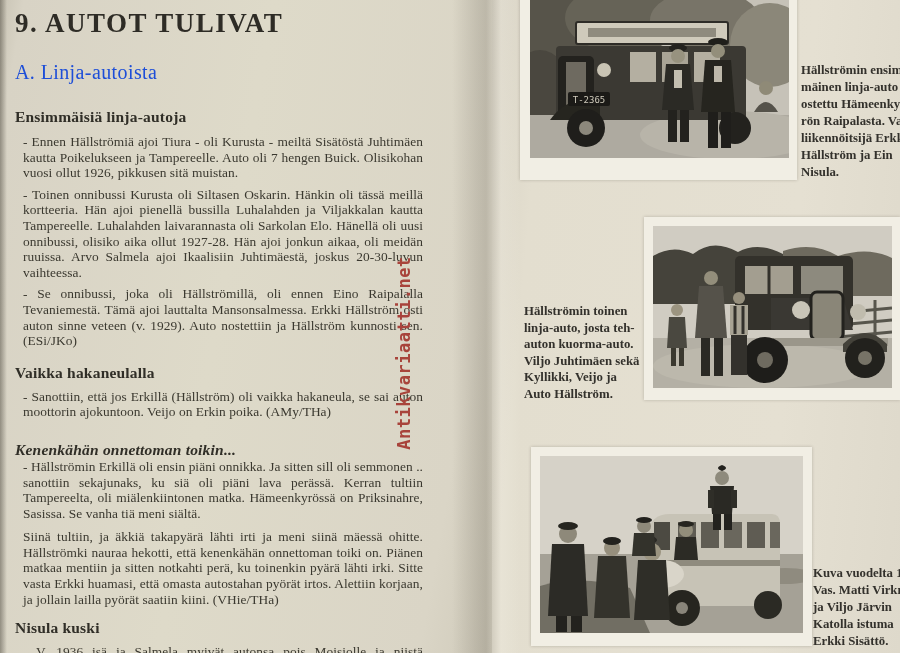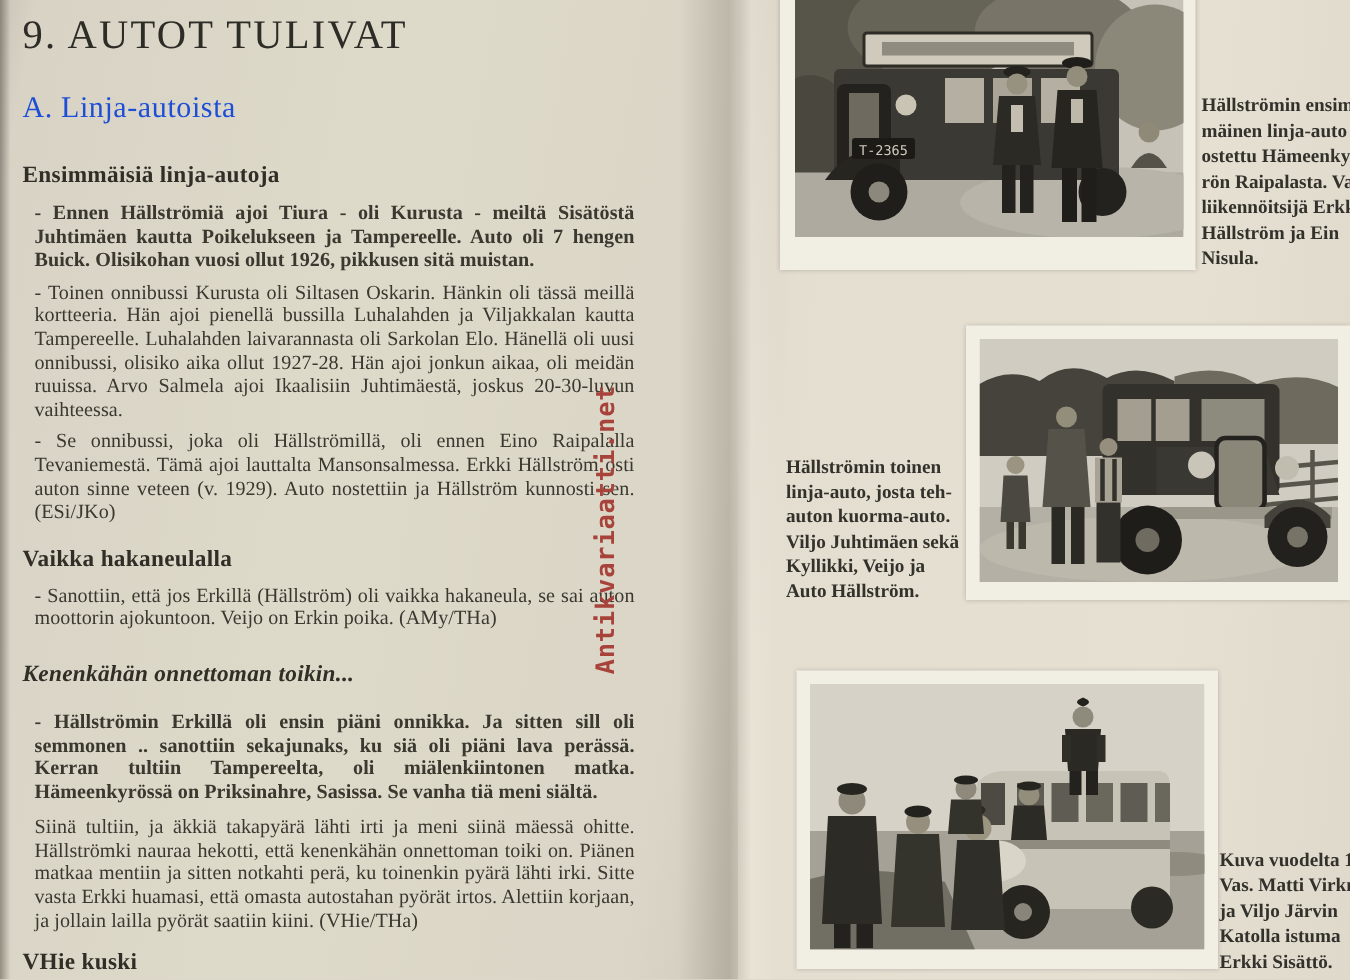--- a/index.html
+++ b/index.html
@@ -25,43 +25,43 @@
     position:absolute;left:0;top:0;width:7px;height:653px;
     background:linear-gradient(to right,rgba(60,56,46,0.45),rgba(60,56,46,0));
   }
 
   
   .text-col{
     position:absolute;left:15px;top:0;width:408px;z-index:2;
     color:#35332c;
   }
   h1.chapter{
-    margin:8px 0 0 0;font-size:27px;font-weight:normal;letter-spacing:1.5px;
+    margin:8px 0 0 0;font-size:27px;font-weight:bold;letter-spacing:1.5px;
     color:#2e2c26;
   }
   h2.subtitle{
     margin:22px 0 0 0;font-size:20px;font-weight:normal;letter-spacing:0.4px;
     color:#1d4ed8;
   }
   h3.sec-head{
     font-size:15.5px;font-weight:bold;color:#302e27;letter-spacing:0.2px;
     margin:0;
   }
   .text-col p{
     margin:0 0 0 8px;font-size:13.4px;line-height:15.6px;text-align:justify;
     color:#3a382f;letter-spacing:0.05px;
   }
   .s0 h3{margin-top:24px;}
-  .s0 p.p0{margin-top:8px;font-weight:bold;}
+  .s0 p.p0{margin-top:8px;}
   .s0 p.p1{margin-top:6px;}
   .s0 p.p2{margin-top:6px;}
   .s1 h3{margin-top:15px;}
   .s1 p.p0{margin-top:7px;}
   .s2 h3{margin-top:21px;font-style:italic;}
-  .s2 p.p0{margin-top:14px;font-weight:bold;}
+  .s2 p.p0{margin-top:0;}
   .s2 p.p1{margin-top:8px;}
   .s3 h3{margin-top:12px;}
   .s3 p.p0{margin-top:7px;}
 
   
   .watermark{
     position:absolute;left:298px;top:342px;width:214px;height:22px;z-index:3;
     transform:rotate(-90deg);transform-origin:center;
     font-family:"DejaVu Sans Mono", monospace;font-weight:bold;font-size:17px;
     color:#a8433b;letter-spacing:0.5px;text-align:center;
@@ -110,21 +110,21 @@
     <p class="p0">- Sanottiin, että jos Erkillä (Hällström) oli vaikka hakaneula, se sai auton moottorin ajokuntoon. Veijo on Erkin poika. (AMy/THa)</p>
   </div>
 
   <div class="section s2">
     <h3 class="sec-head">Kenenkähän onnettoman toikin...</h3>
     <p class="p0">- Hällströmin Erkillä oli ensin piäni onnikka. Ja sitten sill oli semmonen .. sanottiin sekajunaks, ku siä oli piäni lava perässä. Kerran tultiin Tampereelta, oli miälenkiintonen matka. Hämeenkyrössä on Priksinahre, Sasissa. Se vanha tiä meni siältä.</p>
     <p class="p1">Siinä tultiin, ja äkkiä takapyärä lähti irti ja meni siinä mäessä ohitte. Hällströmki nauraa hekotti, että kenenkähän onnettoman toiki on. Piänen matkaa mentiin ja sitten notkahti perä, ku toinenkin pyärä lähti irki. Sitte vasta Erkki huamasi, että omasta autostahan pyörät irtos. Alettiin korjaan, ja jollain lailla pyörät saatiin kiini. (VHie/THa)</p>
   </div>
 
   <div class="section s3">
-    <h3 class="sec-head">VHie kuski</h3>
+    <h3 class="sec-head">Nisula kuski</h3>
     <p class="p0">- V. 1936 isä ja Salmela myivät autonsa pois Moisiolle ja niistä perustettiin Länsilinjat. Isä ajoi vielä viimeksi talvisotatalvena Länsilinjojen autoa.</p>
   </div>
 </div>
 
 <div class="watermark">Antikvariaatti.net</div>
 
 <div class="print print1">
   <svg width="259" height="158" viewBox="0 0 259 158">
     <rect x="0" y="0" width="259" height="158" fill="#c6c2b8"></rect>
 

